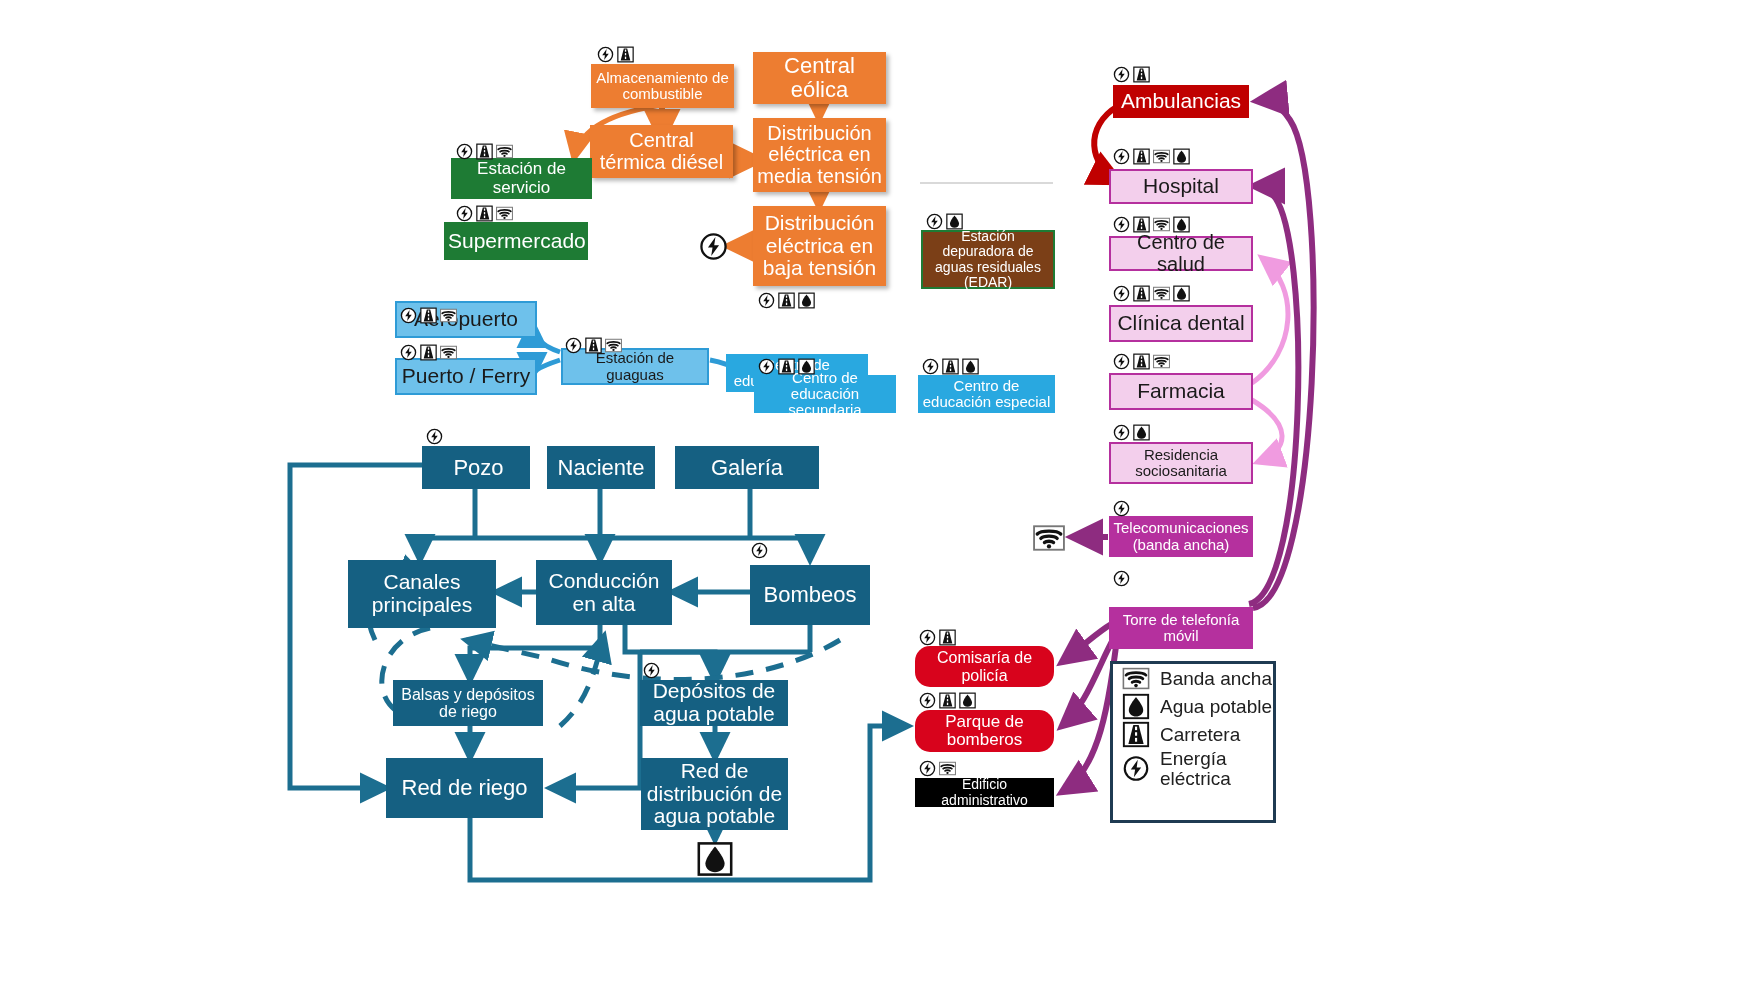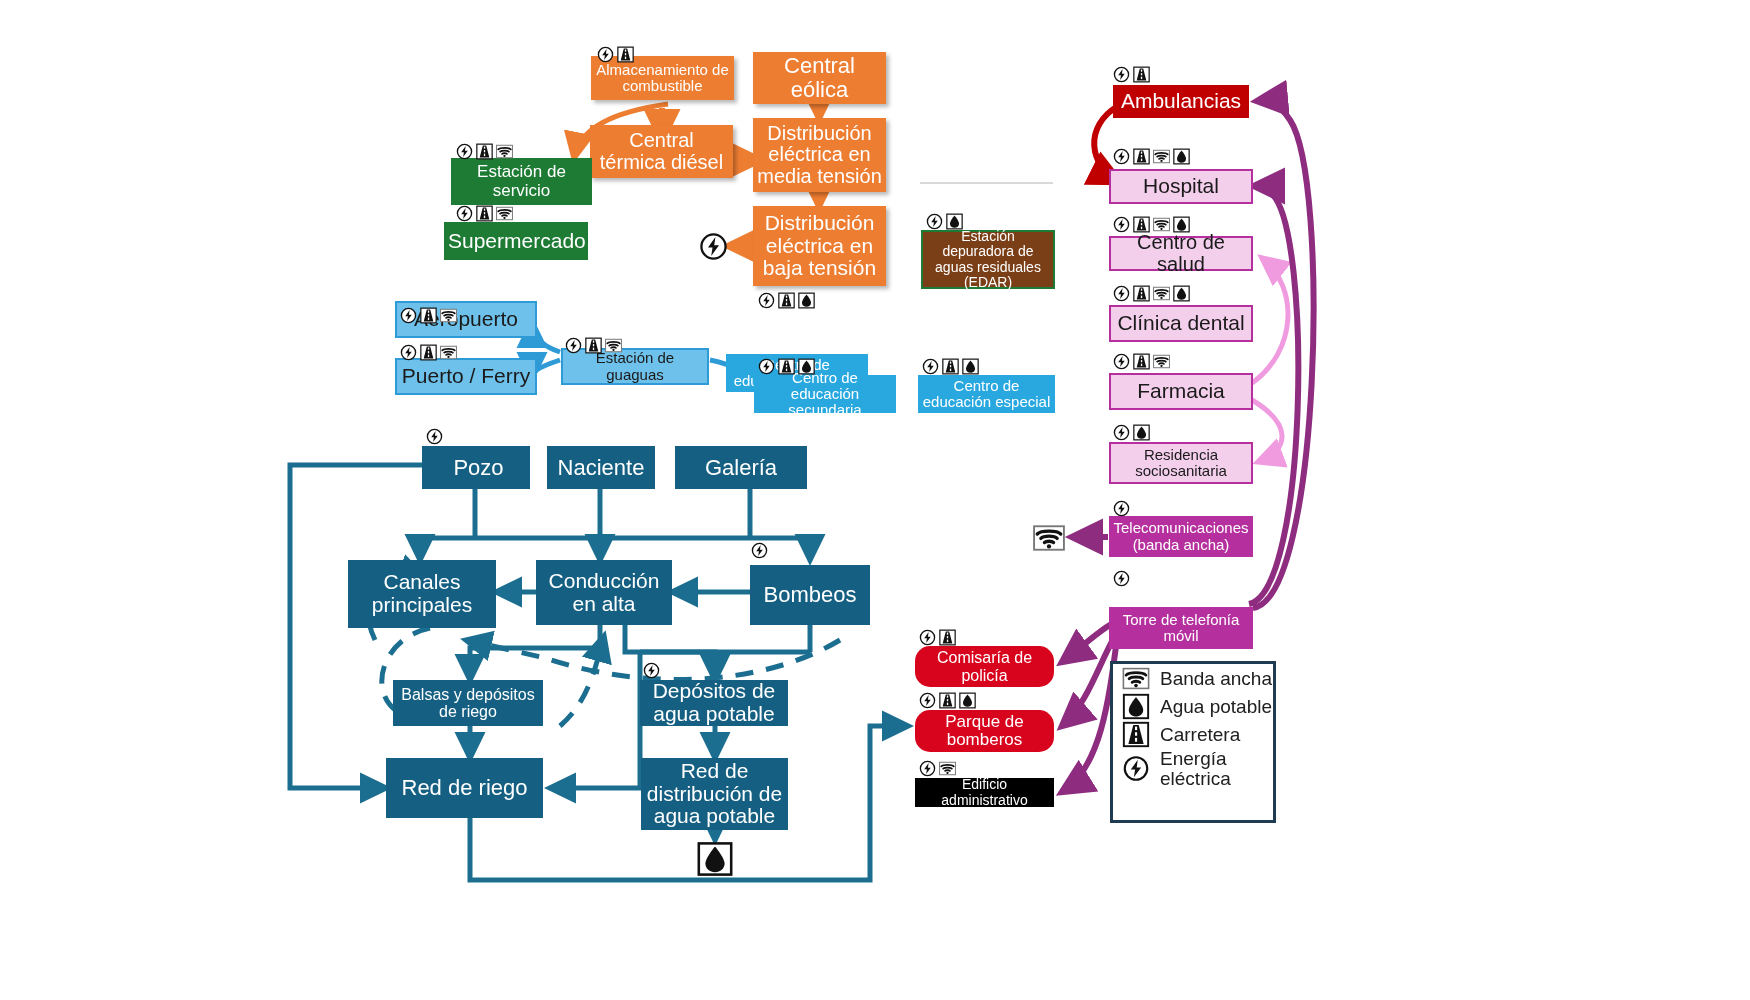--- a/index.html
+++ b/index.html
@@ -138,21 +138,21 @@
           <path d="M13.6 4.2 L7.4 12.9 L11.2 12.9 L10.1 19.8 L16.6 11.0 L12.6 11.0 Z" fill="#111"></path>
         </svg></span>
       <span class="bdg"><svg viewBox="0 0 24 24" width="19" height="17">
           <rect x="1.2" y="1.6" width="21.6" height="20.8" fill="#fff" stroke="#111" stroke-width="1.7"></rect>
           <path d="M9.6 3.6 L14.4 3.6 L18.8 20.4 L5.2 20.4 Z" fill="#111"></path>
           <rect x="11.1" y="5" width="1.9" height="3.1" fill="#fff"></rect>
           <rect x="11.1" y="10" width="1.9" height="3.1" fill="#fff"></rect>
           <rect x="11.1" y="15" width="1.9" height="3.4" fill="#fff"></rect>
         </svg></span>
     </div>
-  <div class="node c-orange shadow" style="left:591px;top:56px;width:143px;height:44px;font-size:15px;">
+  <div class="node c-orange shadow" style="left:591px;top:64px;width:143px;height:44px;font-size:15px;">
     <span>Almacenamiento de combustible</span>
   </div>
 
   <div class="node c-orange shadow" style="left:753px;top:52px;width:133px;height:52px;font-size:22px;">
     <span>Central eólica</span>
   </div>
 
   <div class="node c-orange shadow" style="left:590px;top:125px;width:143px;height:53px;font-size:20px;">
     <span>Central térmica diésel</span>
   </div>
@@ -178,21 +178,21 @@
           <rect x="11.1" y="15" width="1.9" height="3.4" fill="#fff"></rect>
         </svg></span>
       <span class="bdg"><svg viewBox="0 0 24 24" width="19" height="17">
           <rect x="0.8" y="3.2" width="22.4" height="17.6" fill="#fff" stroke="#777" stroke-width="1.4"></rect>
           <path d="M3.2 9.0 C6.0 6.1 18.0 6.1 20.8 9.0" fill="none" stroke="#111" stroke-width="2.5" stroke-linecap="round"></path>
           <path d="M5.9 12.3 C8.0 10.1 16.0 10.1 18.1 12.3" fill="none" stroke="#111" stroke-width="2.5" stroke-linecap="round"></path>
           <path d="M8.6 15.4 C9.9 14.1 14.1 14.1 15.4 15.4" fill="none" stroke="#111" stroke-width="2.5" stroke-linecap="round"></path>
           <circle cx="12" cy="18.3" r="1.6" fill="#111"></circle>
         </svg></span>
     </div>
-  <div class="node c-green" style="left:451px;top:158px;width:141px;height:47px;font-size:17px;">
+  <div class="node c-green" style="left:451px;top:158px;width:141px;height:41px;font-size:17px;align-items:flex-end;">
     <span>Estación de servicio</span>
   </div>
 
   <div class="badges" style="left:455px;top:205px;">
       <span class="bdg"><svg viewBox="0 0 24 24" width="19" height="17">
           <circle cx="12" cy="12" r="10" fill="#fff" stroke="#111" stroke-width="1.9"></circle>
           <path d="M13.6 4.2 L7.4 12.9 L11.2 12.9 L10.1 19.8 L16.6 11.0 L12.6 11.0 Z" fill="#111"></path>
         </svg></span>
       <span class="bdg"><svg viewBox="0 0 24 24" width="19" height="17">
           <rect x="1.2" y="1.6" width="21.6" height="20.8" fill="#fff" stroke="#111" stroke-width="1.7"></rect>
@@ -583,21 +583,21 @@
         </svg></span>
     </div>
   <div class="node c-teal" style="left:422px;top:446px;width:108px;height:43px;font-size:22px;padding-left:9px;">
     <span>Pozo</span>
   </div>
 
   <div class="node c-teal" style="left:547px;top:446px;width:108px;height:43px;font-size:22px;">
     <span>Naciente</span>
   </div>
 
-  <div class="node c-teal" style="left:675px;top:446px;width:132px;height:43px;font-size:22px;">
+  <div class="node c-teal" style="left:675px;top:446px;width:144px;height:43px;font-size:22px;">
     <span>Galería</span>
   </div>
 
   <div class="node c-teal" style="left:348px;top:560px;width:148px;height:68px;font-size:21px;">
     <span>Canales principales</span>
   </div>
 
   <div class="node c-teal" style="left:536px;top:560px;width:136px;height:65px;font-size:21px;">
     <span>Conducción en alta</span>
   </div>

